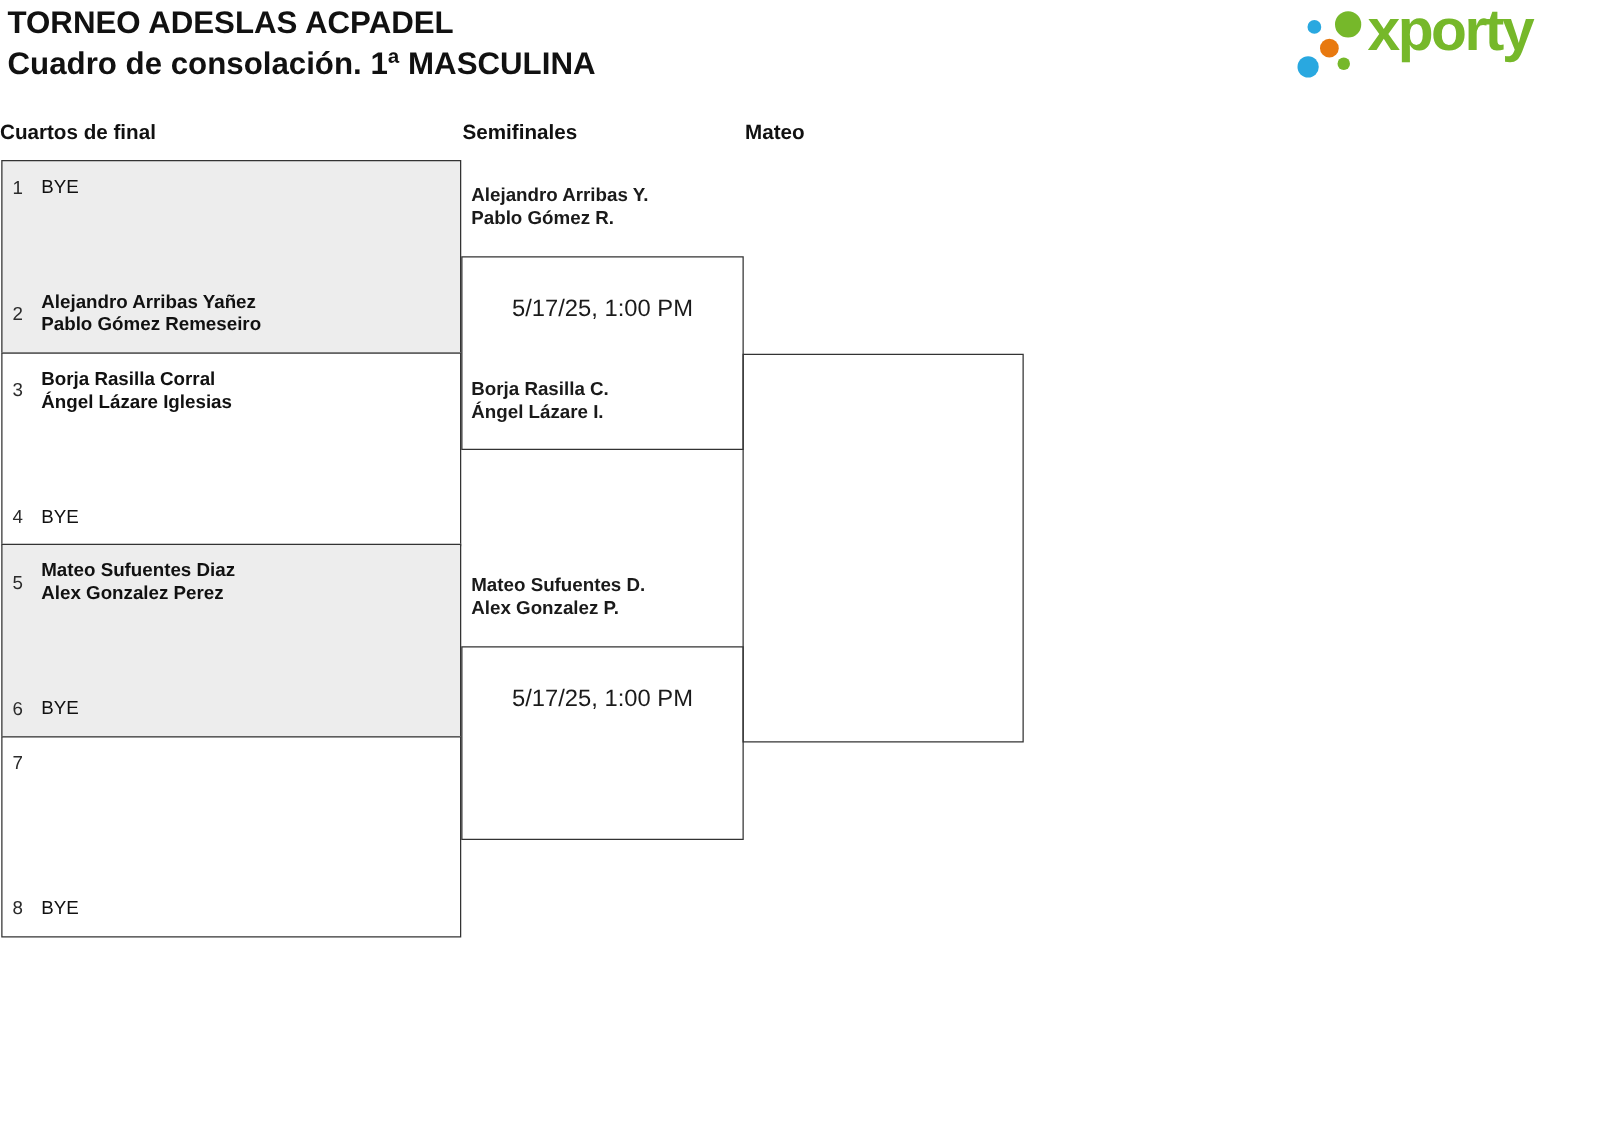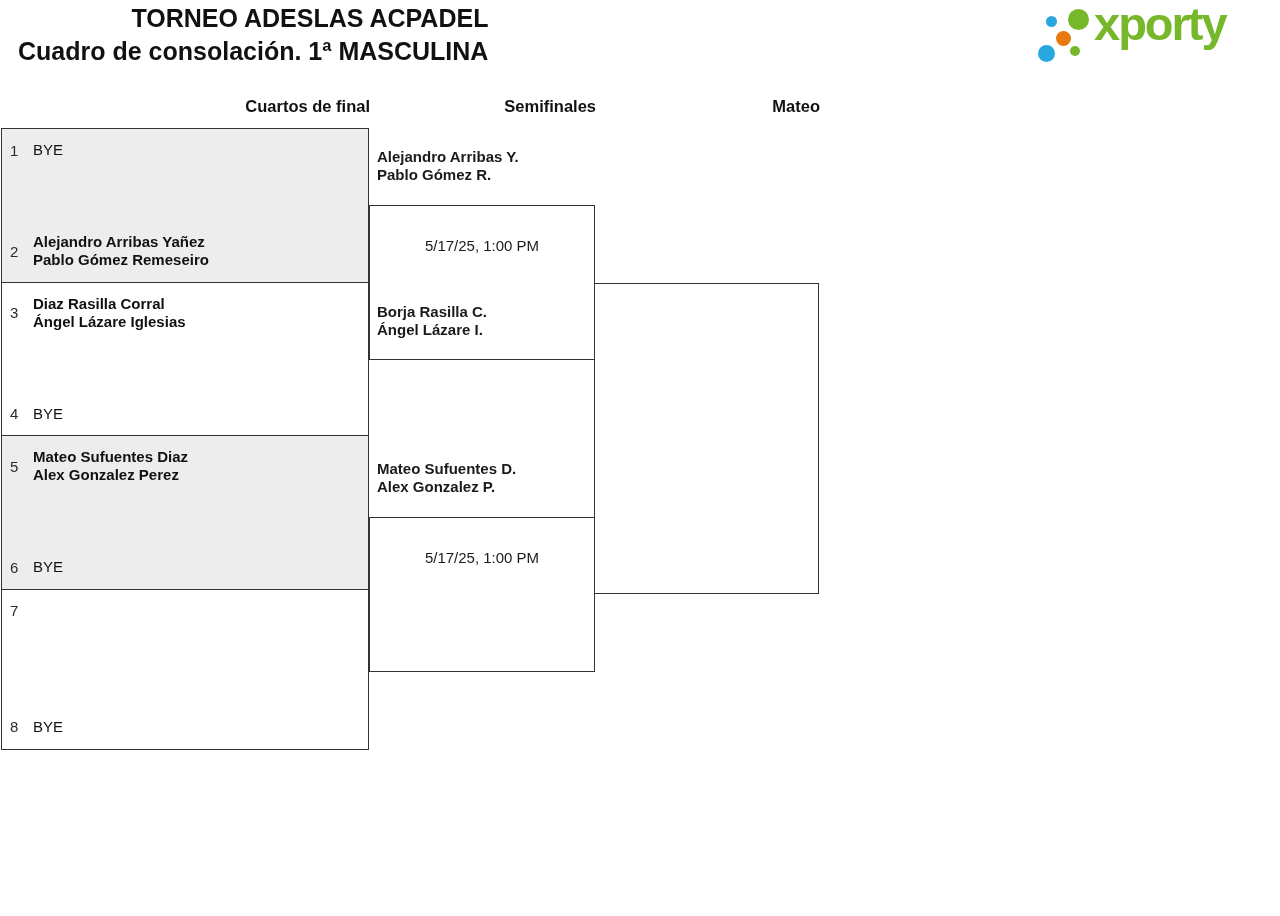--- a/index.html
+++ b/index.html
@@ -7,33 +7,33 @@
     width: 1280px; height: 916px;
     background: #ffffff;
     font-family: "Liberation Sans", sans-serif;
     color: #1a1a1a;
     overflow: hidden;
     position: relative;
   }
   .page { position: relative; width: 1280px; height: 916px; }
 
   
-  .titles { position: absolute; left: 18px; top: 2px; text-align: right; }
+  .titles { position: absolute; left: 6px; top: 2px; }
   .title-line { font-size: 25px; font-weight: 700; line-height: 33px; color: #111; white-space: nowrap; }
 
   .logo { position: absolute; left: 1030px; top: 0; width: 230px; height: 72px; cursor: pointer; }
   .dot { position: absolute; border-radius: 50%; }
   .logo-text {
     position: absolute; left: 64px; top: -4px;
     font-size: 47px; font-weight: 800; letter-spacing: -2px;
     color: #76b82a;
   }
 
   
-  .col-header { position: absolute; top: 97px; font-size: 16.5px; font-weight: 700; text-align: right; color: #111; }
+  .col-header { position: absolute; top: 97px; font-size: 16.5px; font-weight: 700; text-align: left; color: #111; }
   .col-header.qf { left: 0; width: 370px; }
   .col-header.sf { left: 370px; width: 226px; }
   .col-header.f  { left: 596px; width: 224px; }
 
   
   .qf-box {
     position: absolute; left: 1px; width: 368px; height: 155px;
     border: 1.5px solid #333;
     box-sizing: border-box;
     display: flex; flex-direction: column; justify-content: space-between;
@@ -53,21 +53,21 @@
 
   
   .team-block { position: absolute; left: 377px; font-size: 15px; line-height: 18px; color: #1a1a1a; font-weight: bold; }
   .match-box {
     position: absolute; left: 369px; width: 226px; height: 155px;
     border: 1.5px solid #333; box-sizing: border-box;
     background: transparent; cursor: pointer;
   }
   .match-box.sf1 { top: 205px; }
   .match-box.sf2 { top: 517px; }
-  .match-date { position: absolute; left: 369px; width: 226px; text-align: center; font-size: 15px; color: #1a1a1a; }
+  .match-date { position: absolute; left: 369px; width: 226px; text-align: center; font-size: 19px; color: #1a1a1a; }
   .match-date.d1 { top: 237px; }
   .match-date.d2 { top: 549px; }
   .final-box {
     position: absolute; left: 594px; top: 283px; width: 225px; height: 311px;
     border: 1.5px solid #333; box-sizing: border-box; cursor: pointer;
   }
 </style>
 </head>
 <body>
 
@@ -104,21 +104,21 @@
         <div>Alejandro Arribas Yañez</div>
         <div>Pablo Gómez Remeseiro</div>
       </div>
     </div>
   </div>
 
   <div class="qf-box b2">
     <div class="slot">
       <span class="seed">3</span>
       <div class="names bold">
-        <div>Diaz Rasilla Corral</div>
+        <div>Borja Rasilla Corral</div>
         <div>Ángel Lázare Iglesias</div>
       </div>
     </div>
     <div class="slot">
       <span class="seed">4</span>
       <div class="names">
         <div>BYE</div>
       </div>
     </div>
   </div>

